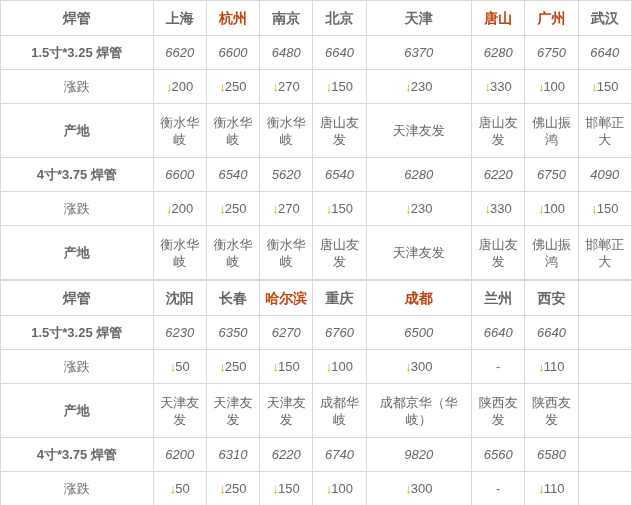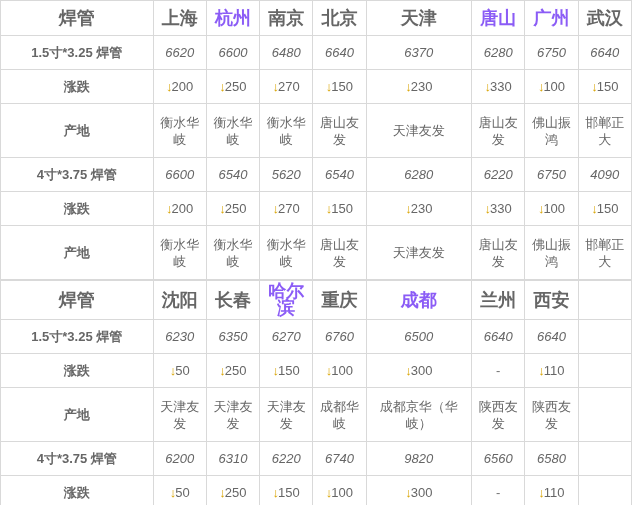--- a/index.html
+++ b/index.html
@@ -46,50 +46,50 @@
   col.c-3 { width: 51px; }
   col.c-4 { width: 51px; }
   col.c-5 { width: 101px; }
   col.c-6 { width: 51px; }
   col.c-7 { width: 51px; }
   col.c-8 { width: 51px; }
 
   tr.head-row td {
     height: 30px;
     font-weight: bold;
-    font-size: 18px;
+    font-size: 14px;
   }
   td.head-title {
     color: #ff0000;
     font-weight: bold;
     font-size: 14px;
   }
   td.city {
     color: #0000ee;
     font-weight: bold;
     font-size: 14px;
   }
   td.city.visited {
-    color: #8b5cf6;
+    color: #c2410c;
   }
   tr.spec-row td { height: 29px; }
   td.spec-label {
     color: #333333;
     font-weight: bold;
     font-size: 13.5px;
   }
   td.num {
     color: #737373;
     font-size: 14px;
     font-style: italic;
   }
   tr.change-row td { height: 29px; }
   td.change-label {
     color: #333333;
-    font-weight: bold;
+    font-weight: normal;
     font-size: 13.5px;
   }
   td.change {
     color: #1a9c3c;
     font-size: 13.5px;
     white-space: nowrap;
   }
   td.change .arrow {
     color: #d9a400;
     font-weight: normal;

